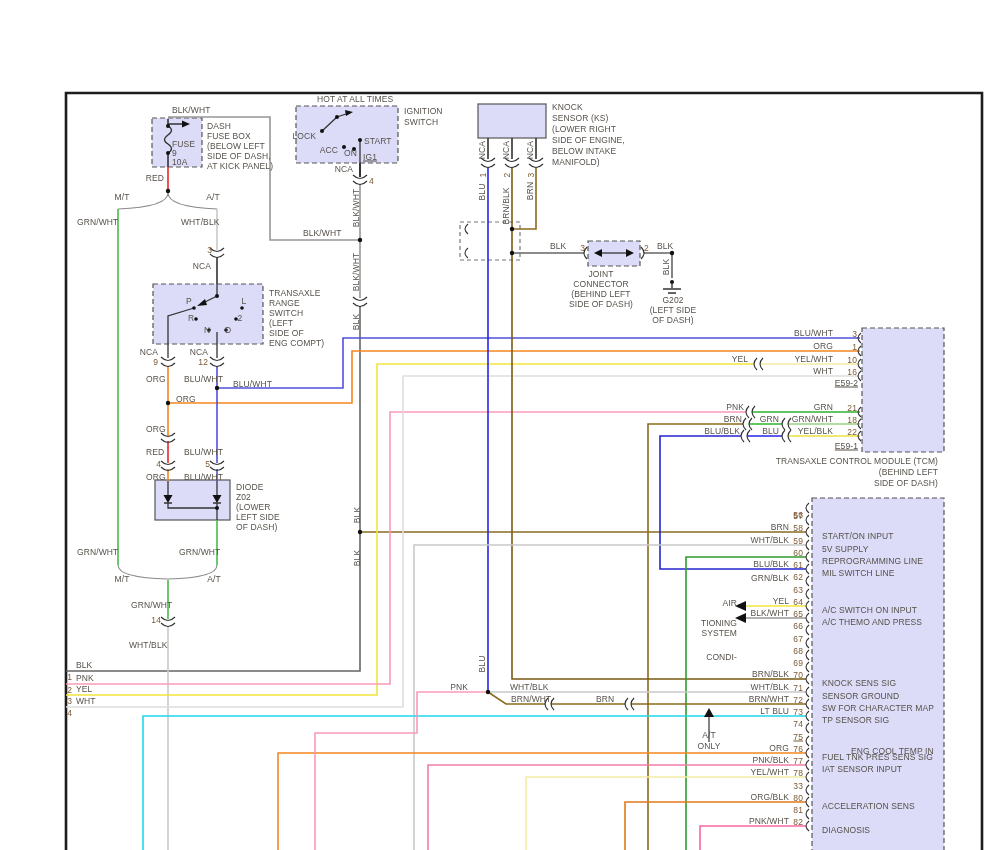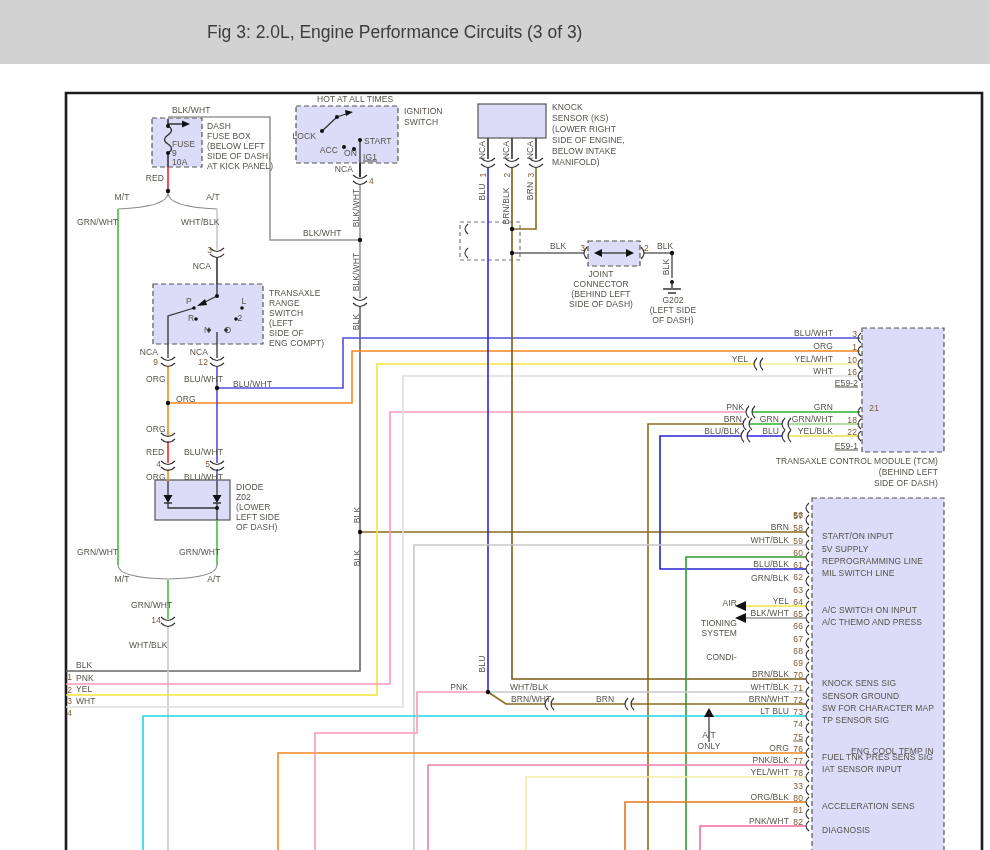--- a/index.html
+++ b/index.html
@@ -9,23 +9,20 @@
   #title{position:absolute;left:207px;top:22px;font-size:17.5px;color:#3c3c3c;white-space:nowrap;}
   #diagram-svg{position:absolute;left:0;top:0;}
   #labels{position:absolute;left:0;top:0;width:990px;height:850px;pointer-events:none;}
   .lbl{position:absolute;font-size:8.5px;line-height:9px;color:#56514a;white-space:nowrap;letter-spacing:0.1px;}
   .und{text-decoration:underline;}
 </style>
 </head>
 <body>
 
 <div id="stage">
-  <div id="header">
-    <span id="title">Fig 3: 2.0L, Engine Performance Circuits (3 of 3)</span>
-  </div>
 
   <svg id="diagram-svg" width="990" height="850" viewBox="0 0 990 850">
 
     <path d="M66 860 V93 H982 V860" fill="none" stroke="#1c1c1c" stroke-width="2.6"></path>
 
     <g fill="#dcdcf8" stroke="#555" stroke-width="1.2" stroke-dasharray="5 3">
       <rect x="152" y="118" width="50" height="49"></rect>
       <rect x="296" y="106" width="102" height="57"></rect>
       <rect x="153" y="284" width="110" height="60"></rect>
       <rect x="588" y="241" width="52" height="25"></rect>
@@ -265,21 +262,21 @@
       <span class="lbl" style="left: 833px; top: 346px; transform: translate(-100%, -50%);">ORG</span>
       <span class="lbl" style="left: 857px; top: 347px; transform: translate(-100%, -50%); color: rgb(125, 90, 54);">1</span>
       <span class="lbl" style="left: 748px; top: 359px; transform: translate(-100%, -50%);">YEL</span>
       <span class="lbl" style="left: 833px; top: 359px; transform: translate(-100%, -50%);">YEL/WHT</span>
       <span class="lbl" style="left: 857px; top: 360px; transform: translate(-100%, -50%); color: rgb(125, 90, 54);">10</span>
       <span class="lbl" style="left: 833px; top: 371px; transform: translate(-100%, -50%);">WHT</span>
       <span class="lbl" style="left: 857px; top: 372px; transform: translate(-100%, -50%); color: rgb(125, 90, 54);">16</span>
       <span class="lbl und" style="left: 858px; top: 383px; transform: translate(-100%, -50%);">E59-2</span>
       <span class="lbl" style="left: 744px; top: 407px; transform: translate(-100%, -50%);">PNK</span>
       <span class="lbl" style="left: 833px; top: 407px; transform: translate(-100%, -50%);">GRN</span>
-      <span class="lbl" style="left: 879px; top: 408px; transform: translate(-100%, -50%); color: rgb(125, 90, 54);">21</span>
+      <span class="lbl" style="left: 857px; top: 408px; transform: translate(-100%, -50%); color: rgb(125, 90, 54);">21</span>
       <span class="lbl" style="left: 742px; top: 419px; transform: translate(-100%, -50%);">BRN</span>
       <span class="lbl" style="left: 779px; top: 419px; transform: translate(-100%, -50%);">GRN</span>
       <span class="lbl" style="left: 833px; top: 419px; transform: translate(-100%, -50%);">GRN/WHT</span>
       <span class="lbl" style="left: 857px; top: 420px; transform: translate(-100%, -50%); color: rgb(125, 90, 54);">18</span>
       <span class="lbl" style="left: 740px; top: 431px; transform: translate(-100%, -50%);">BLU/BLK</span>
       <span class="lbl" style="left: 779px; top: 431px; transform: translate(-100%, -50%);">BLU</span>
       <span class="lbl" style="left: 833px; top: 431px; transform: translate(-100%, -50%);">YEL/BLK</span>
       <span class="lbl" style="left: 857px; top: 432px; transform: translate(-100%, -50%); color: rgb(125, 90, 54);">22</span>
       <span class="lbl und" style="left: 858px; top: 446px; transform: translate(-100%, -50%);">E59-1</span>
       <span class="lbl" style="left: 938px; top: 461px; transform: translate(-100%, -50%);">TRANSAXLE CONTROL MODULE (TCM)</span>

